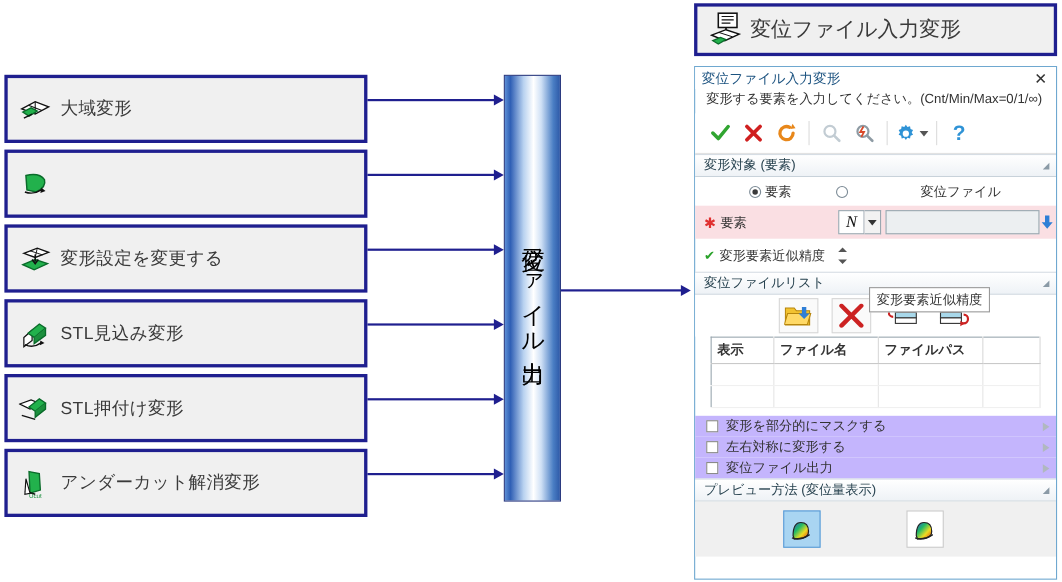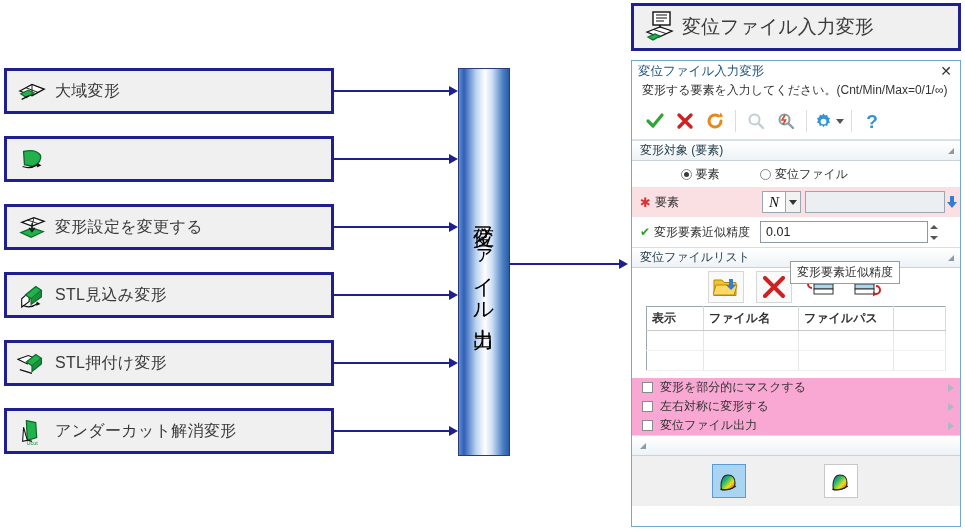--- a/index.html
+++ b/index.html
@@ -4,21 +4,21 @@
 <style>
   html,body{margin:0;padding:0;background:#ffffff;}
   body{
     width:965px;height:529px;position:relative;overflow:hidden;
     font-family:"Liberation Sans","DejaVu Sans",sans-serif;
     color:#333;
   }
   
   #flow-boxes{position:absolute;left:0;top:0;width:340px;height:529px;}
   .flow-box{
-    position:absolute;left:4px;width:330px;height:46px;
+    position:absolute;left:4px;width:330px;height:62px;
     border:3px solid #1f1f8f;background:#f0f0f0;
     box-sizing:border-box;display:flex;align-items:center;gap:8px;
     padding-left:10px;
   }
   .flow-label{font-size:16px;color:#3a3a3a;white-space:nowrap;letter-spacing:.3px;}
   .flow-ico{width:30px;height:30px;flex:0 0 30px;display:block;}
   
   .conn{position:absolute;height:2px;background:#1f1f8f;}
   .conn-head{position:absolute;width:0;height:0;
     border-top:5px solid transparent;border-bottom:5px solid transparent;
@@ -94,21 +94,21 @@
   .tooltip{position:absolute;border:1px solid #9a9a9a;background:#fff;color:#333;
     font-size:12px;padding:2px 6px;z-index:40;white-space:nowrap;}
   .list-tb{height:38px;display:flex;align-items:center;justify-content:center;gap:12px;background:#fff;}
   .lt-btn{width:34px;height:30px;display:flex;align-items:center;justify-content:center;}
   .lt-btn.framed{border:1px solid #d7d7d7;background:#fafafa;}
   table.filelist{border-collapse:collapse;width:300px;margin:0 auto;background:#fff;
     border:1px solid #9aa7b0;table-layout:fixed;}
   table.filelist th{font-size:12px;font-weight:bold;color:#333;text-align:left;
     padding:2px 5px;border-right:1px solid #d9d9d9;border-bottom:1px solid #c9c9c9;height:19px;}
   table.filelist td{height:17px;border-right:1px solid #e6e6e6;border-bottom:1px solid #f0f0f0;}
-  .chk-row{display:flex;align-items:center;height:19px;padding:0 6px 0 10px;gap:7px;background:#f9a8d4;}
+  .chk-row{display:flex;align-items:center;height:19px;padding:0 6px 0 10px;gap:7px;background:#c4b5fd;}
   .chk{width:11px;height:11px;border:1px solid #8a8a8a;background:#fff;box-sizing:border-box;flex:0 0 11px;}
   .chk-label{font-size:12px;color:#333;flex:1;}
   .tri-r{width:0;height:0;border-top:4px solid transparent;border-bottom:4px solid transparent;
     border-left:6px solid #b0b8bf;}
   .prev-row{height:50px;background:#f0f0f0;display:flex;align-items:center;padding-left:80px;gap:78px;}
   .prev-btn{width:34px;height:34px;box-sizing:border-box;display:flex;align-items:center;justify-content:center;}
   .prev-btn.sel{background:#a9d5f2;border:1px solid #5b9bd5;}
   .prev-btn.un{background:#ffffff;border:1px solid #c8c8c8;}
 </style>
 </head>
@@ -270,21 +270,21 @@
   <div class="sect-head">
     <span class="sect-title">変形対象 (要素)</span>
     <span class="tri-up"></span>
   </div>
 
   <div class="radio-row">
     <label class="radio-item" style="width:120px;justify-content:center">
       <span class="radio on"></span>
       <span>要素</span>
     </label>
-    <label class="radio-item" style="width:150px;justify-content:flex-start">
+    <label class="radio-item" style="width:150px;justify-content:space-between">
       <span class="radio"></span>
       <span>変位ファイル</span>
     </label>
   </div>
 
   <div class="field-row req">
     <span class="field-label" style="width:122px">
       <span class="req-star">✱</span>
       <span>要素</span>
     </span>
@@ -298,21 +298,20 @@
           <path d="M4 1 h4 v6 h3 l-5 6 l-5 -6 h3 z" fill="#2f7fd6"></path>
         </svg>
     </span>
   </div>
 
   <div class="field-row">
     <span class="field-label" style="width:120px">
       <span class="ok-check">✔</span>
       <span>変形要素近似精度</span>
     </span>
-    <span class="num-input" style="width:168px">0.01</span>
     <span class="spin">
       <span class="s su"></span>
         <span class="s sd"></span>
     </span>
   </div>
 
   <div class="sect-head">
     <span class="sect-title">変位ファイルリスト</span>
     <span class="tri-up"></span>
   </div>
@@ -387,20 +386,21 @@
     <span class="chk-label">左右対称に変形する</span>
     <span class="tri-r"></span>
   </div>
   <div class="chk-row">
     <span class="chk"></span>
     <span class="chk-label">変位ファイル出力</span>
     <span class="tri-r"></span>
   </div>
 
   <div class="sect-head">
+    <span class="sect-title">プレビュー方法 (変位量表示)</span>
     <span class="tri-up"></span>
   </div>
 
   <div class="prev-row">
     <div class="prev-btn sel">
       <svg width="26" height="24" viewBox="0 0 26 24">
         <defs>
             <linearGradient id="g1" x1="0" y1="0" x2="1" y2="1">
           <stop offset="0%" stop-color="#3355cc"></stop>
               <stop offset="35%" stop-color="#22bb66"></stop>

